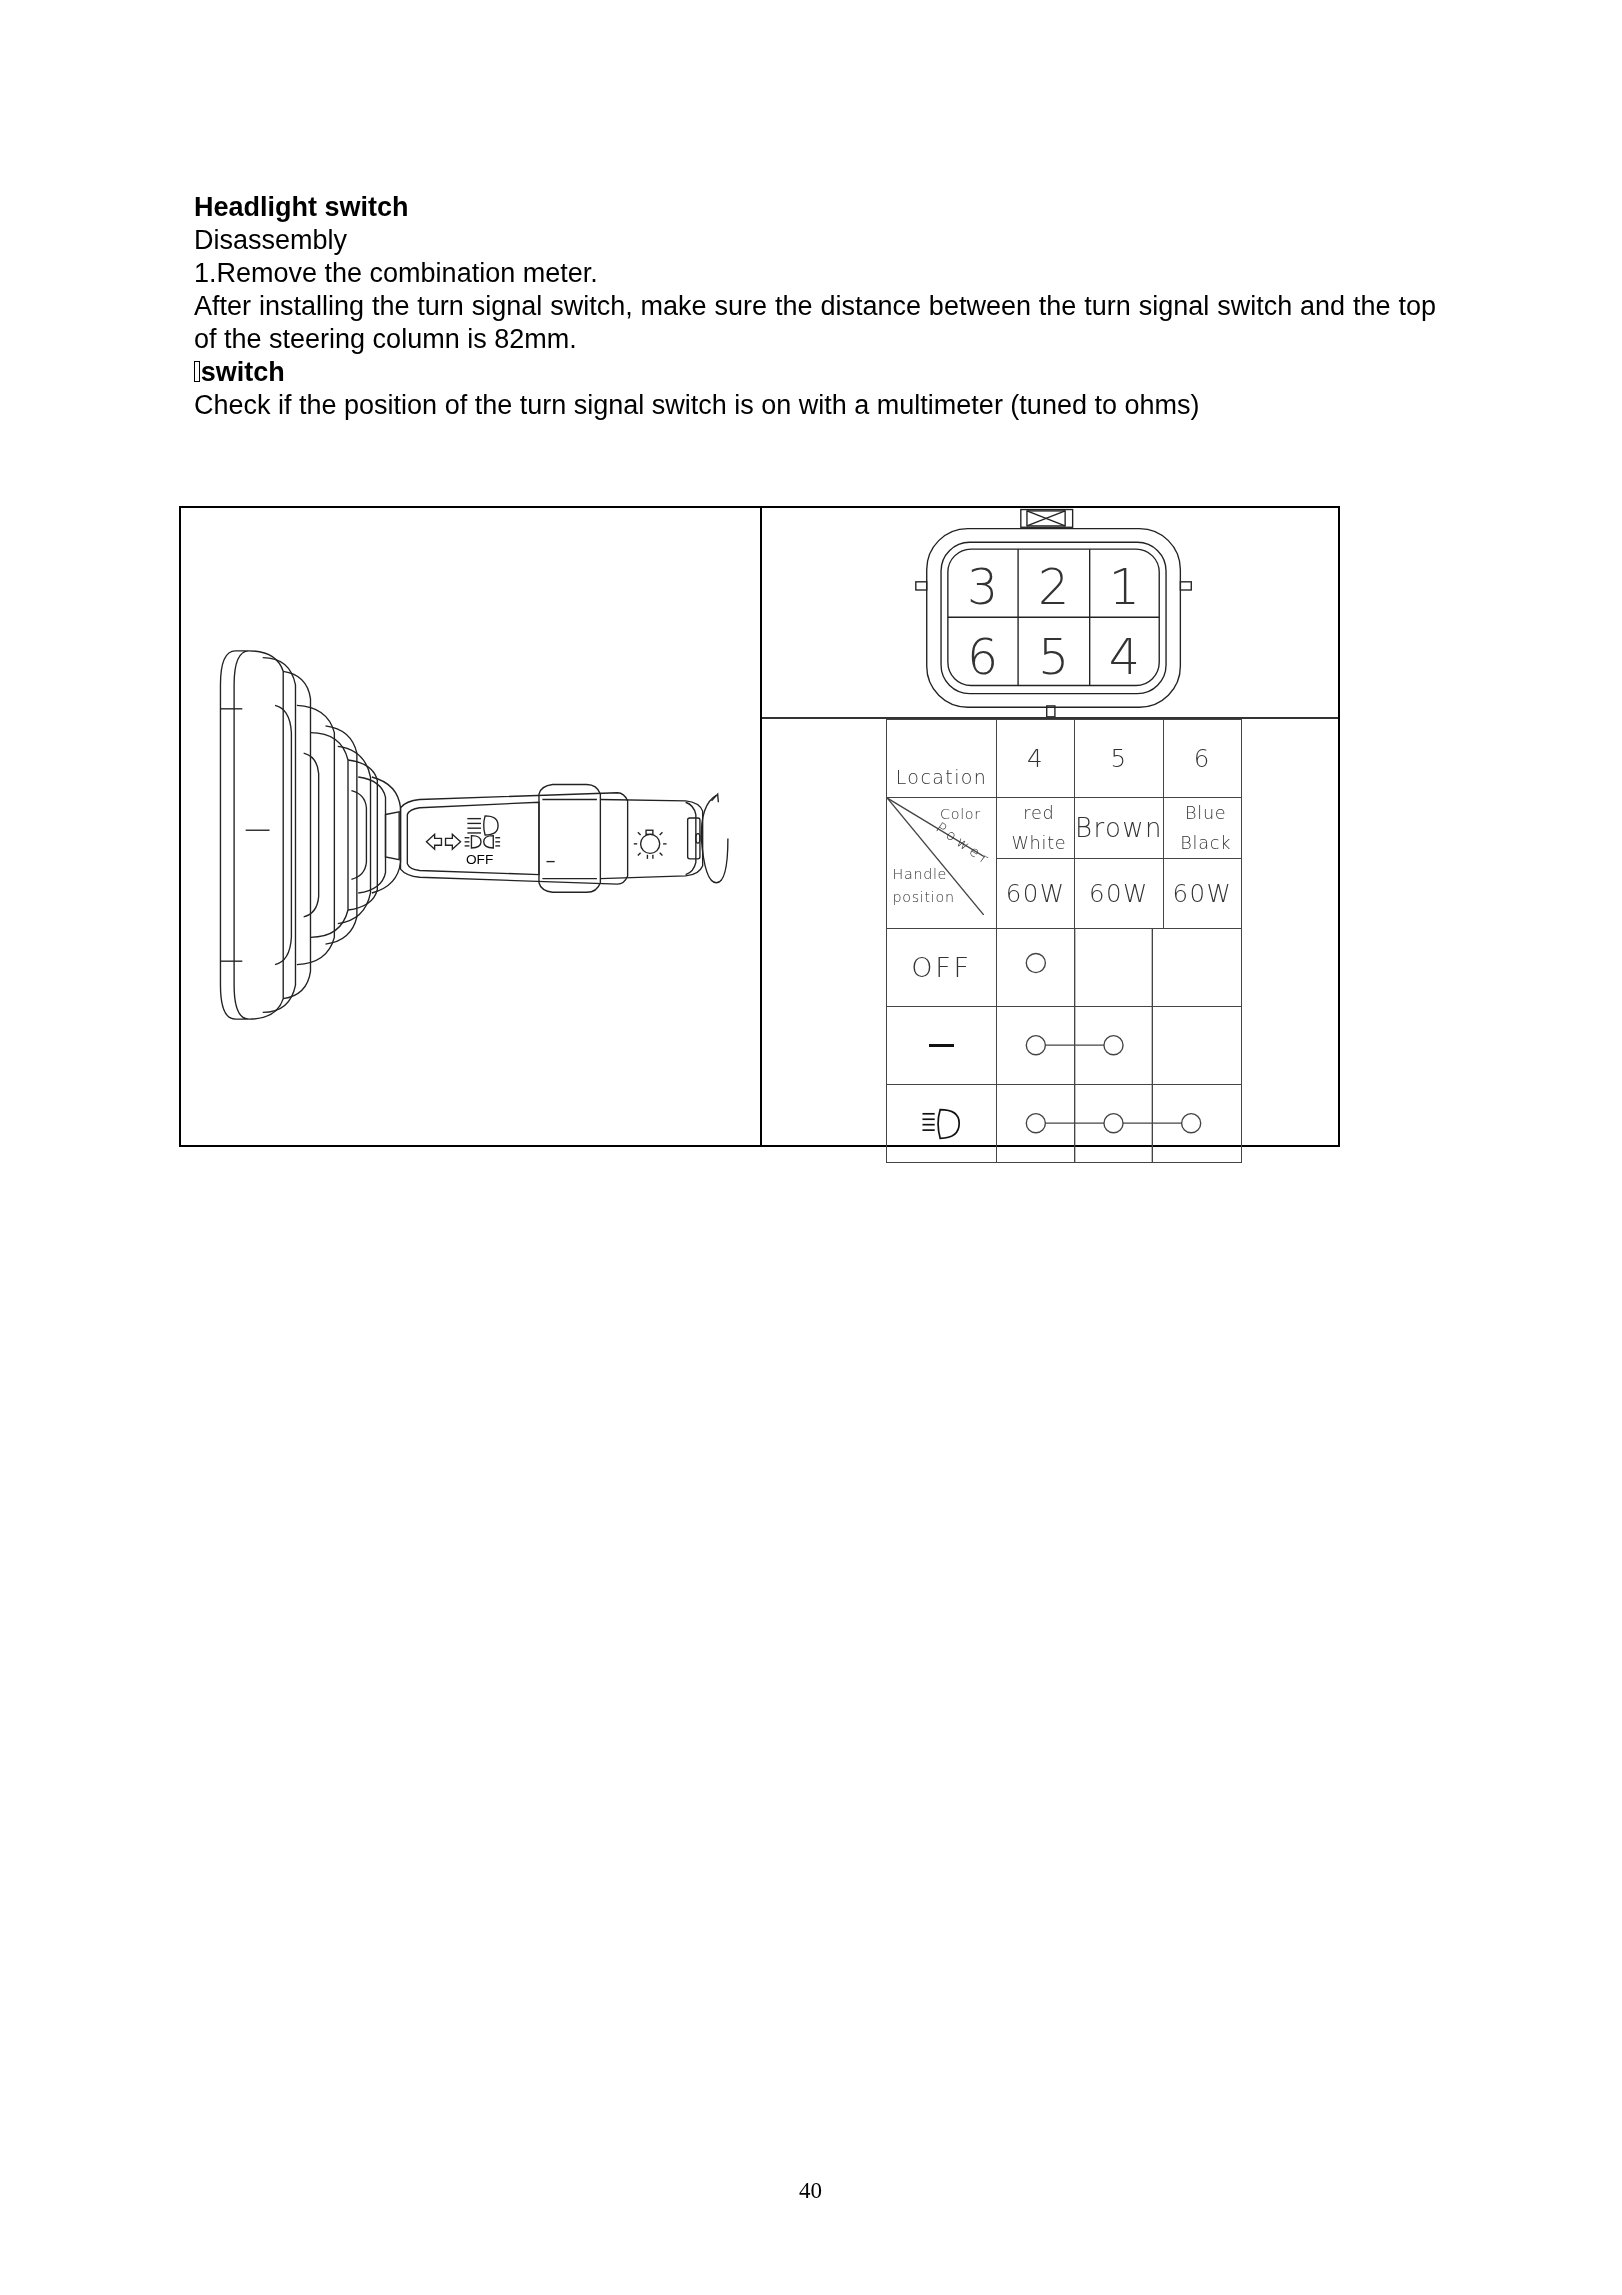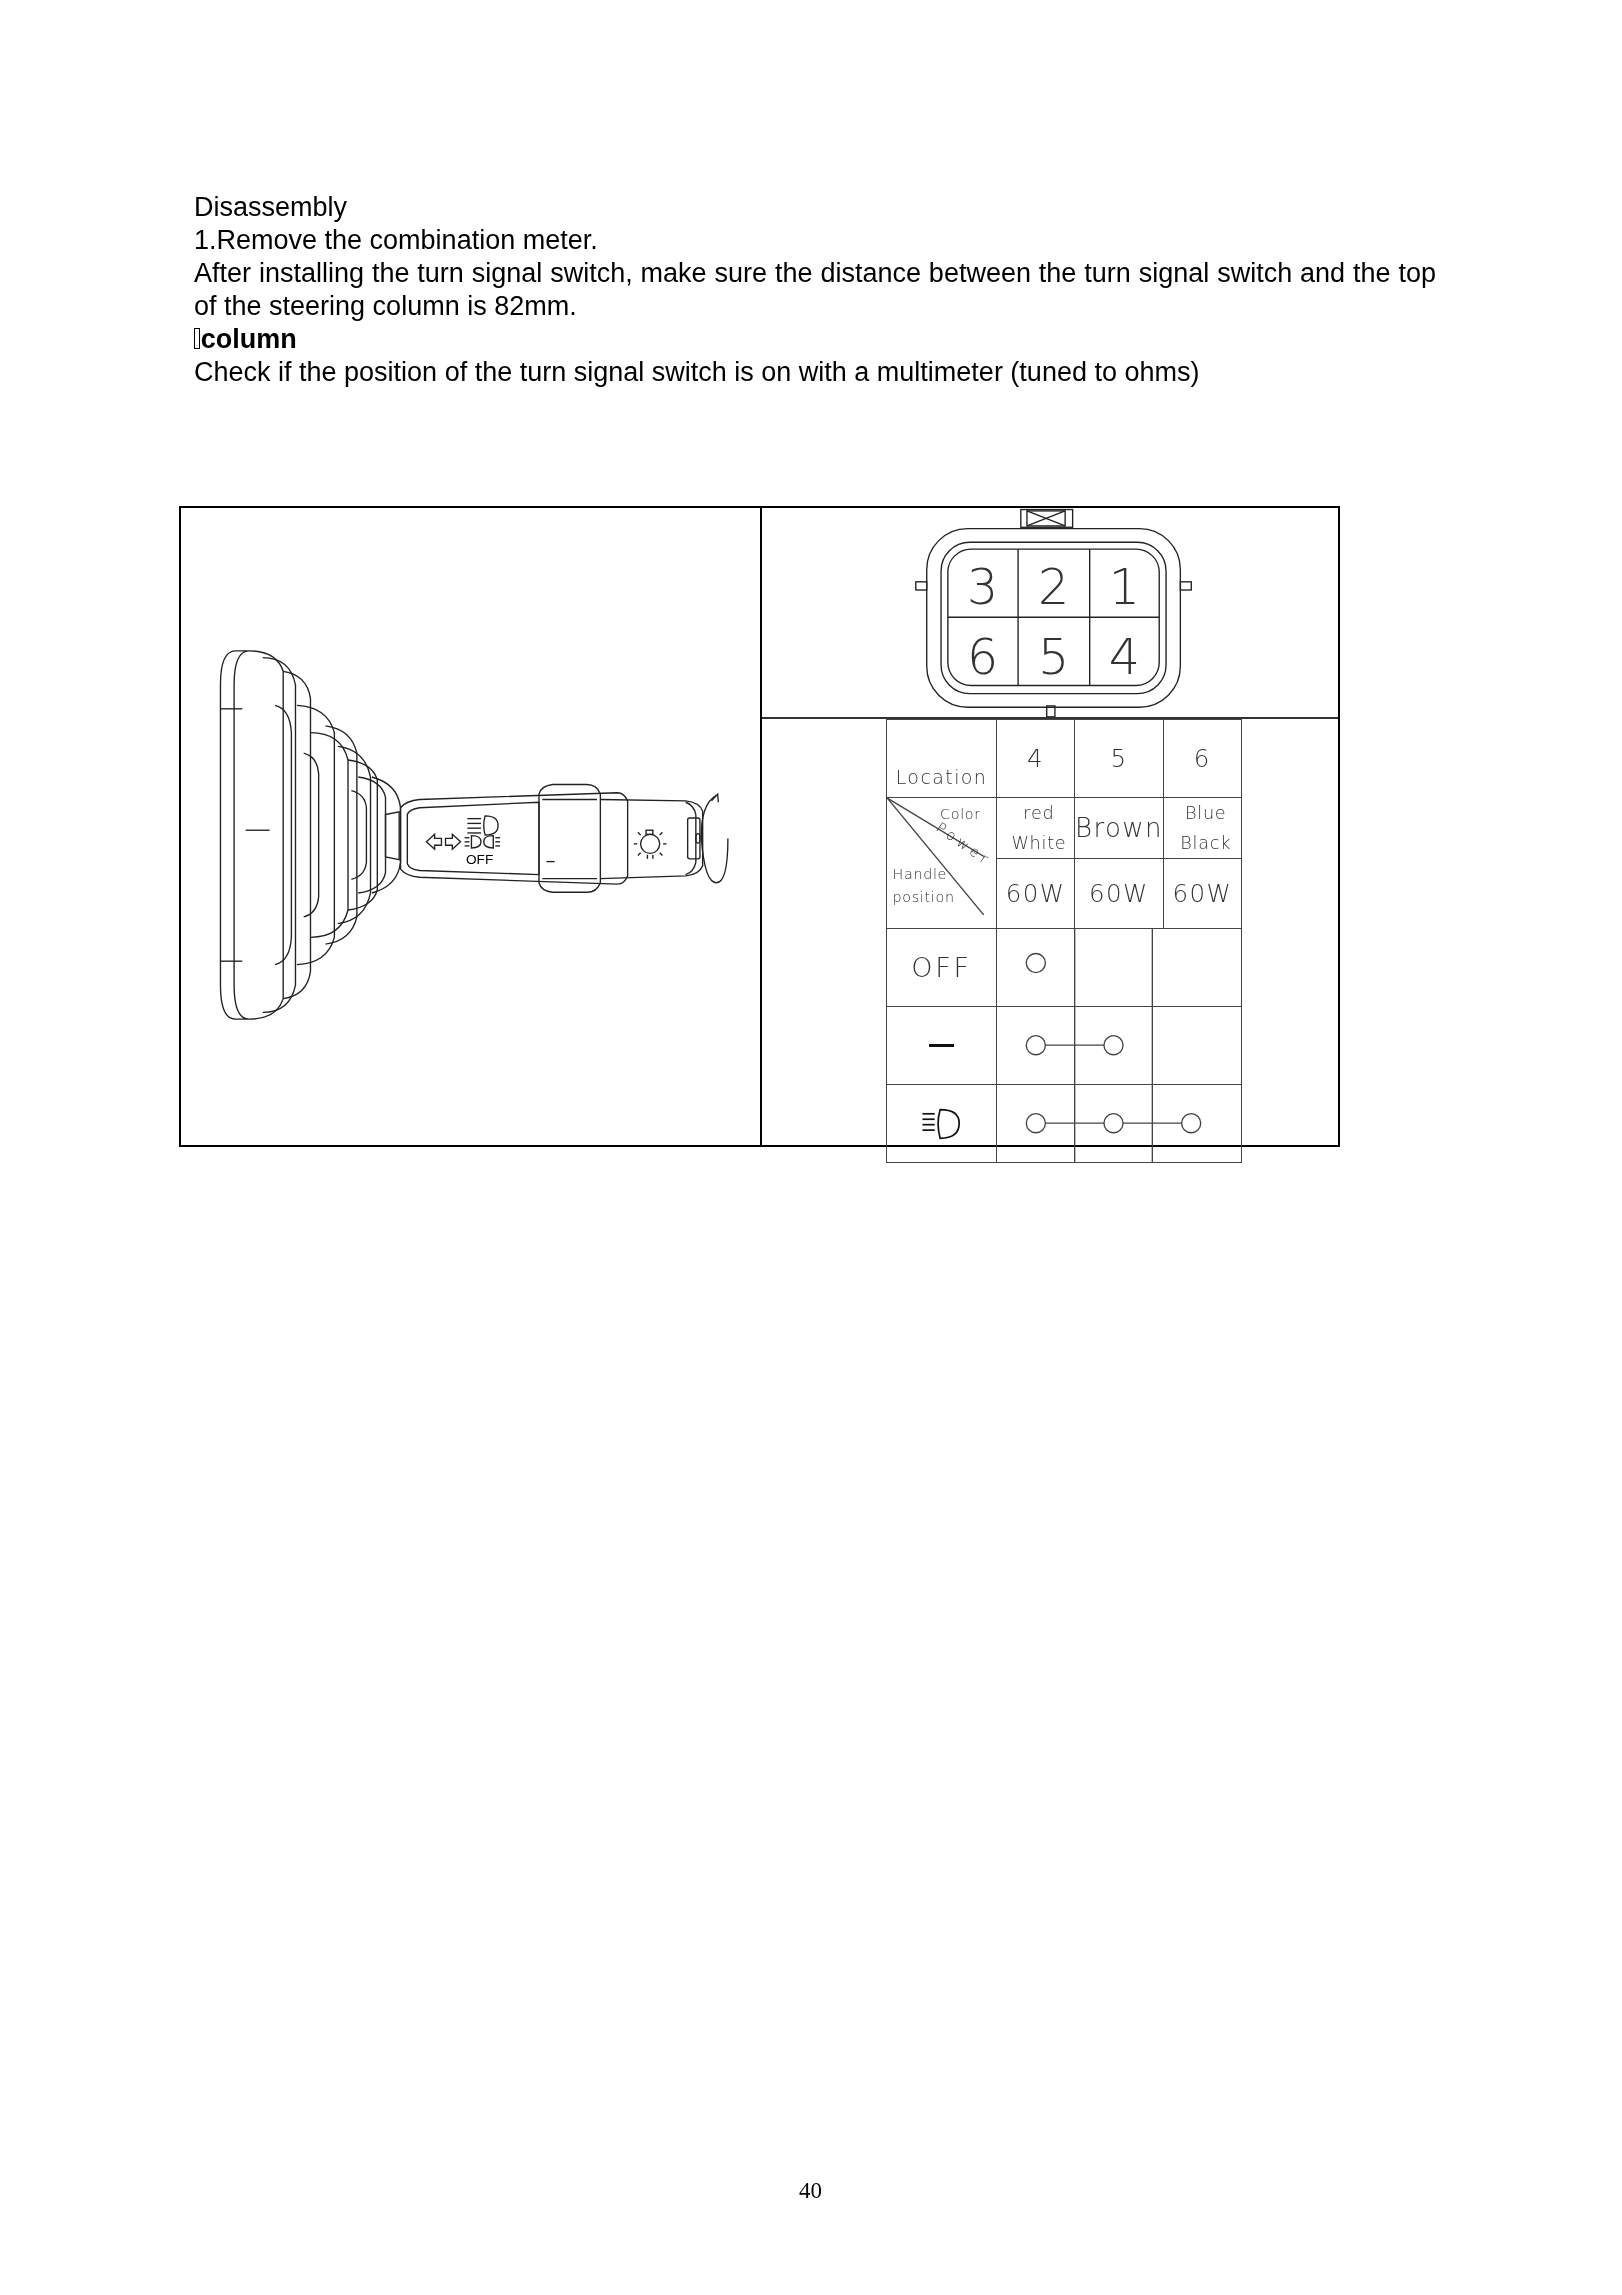--- a/index.html
+++ b/index.html
@@ -33,24 +33,25 @@
   .diag-cell svg { position: absolute; left: 0; top: 0; }
   .lbl { position: absolute; font-size: 14.3px; color: #333; letter-spacing: 0.7px; }
   .page-num { position: absolute; left: 799px; top: 2178px; font-family: "Liberation Serif", serif;
               font-size: 23px; }
   .off-row { font-size: 27px; letter-spacing: 2.7px; }
 </style>
 </head>
 <body>
 
 <div class="text-block">
+  <p class="bold">Headlight switch</p>
   <p>Disassembly</p>
   <p>1.Remove the combination meter.</p>
   <p class="justify">After installing the turn signal switch, make sure the distance between the turn signal switch and the top of the steering column is 82mm.</p>
-  <p class="bold"><span class="tofu"></span><span>column</span></p>
+  <p class="bold"><span class="tofu"></span><span>switch</span></p>
   <p>Check if the position of the turn signal switch is on with a multimeter (tuned to ohms)</p>
 </div>
 
 <div class="figure">
   <div class="fig-divider-v"></div>
   <div class="fig-divider-h"></div>
 
   <svg class="switch-svg" width="532" height="382" viewBox="0 0 780 560" fill="none" stroke="#222" stroke-width="2">
 
     <g>

